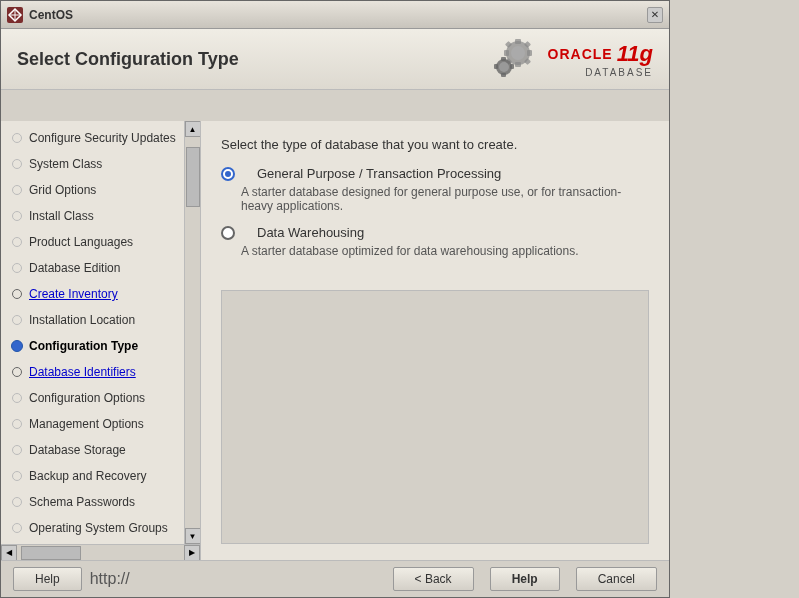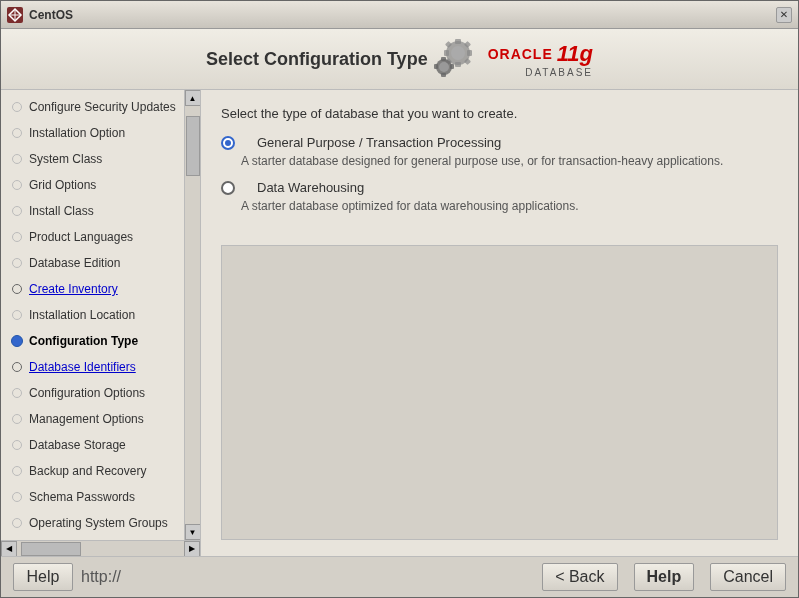--- a/index.html
+++ b/index.html
@@ -1,19 +1,19 @@
 <!DOCTYPE html>
 <html><head>
   <meta charset="utf-8">
   <style>
     * { box-sizing: border-box; margin: 0; padding: 0; }
     body { font-family: 'Arial', sans-serif; font-size: 13px; background: #d4d0c8; width: 799px; height: 598px; overflow: hidden; }
 
     
-    .window { width: 799px; height: 598px; display: flex; flex-direction: column; border: 1px solid #666; }
+    .window { width: 670px; height: 598px; display: flex; flex-direction: column; border: 1px solid #666; }
 
     .title-bar {
       background: linear-gradient(to bottom, #e8e4dc, #c8c4bc);
       height: 28px;
       display: flex;
       align-items: center;
       padding: 0 6px;
       border-bottom: 1px solid #999;
       flex-shrink: 0;
     }
@@ -24,37 +24,38 @@
       border-radius: 2px; display: flex; align-items: center; justify-content: center;
       cursor: pointer; font-size: 10px; color: #333;
     }
 
     
     .page-header {
       background: linear-gradient(to bottom, #f0ede5, #ddd9d0);
       padding: 8px 16px;
       display: flex;
       align-items: center;
-      justify-content: center;
+      justify-content: space-between;
       border-bottom: 1px solid #bbb;
       flex-shrink: 0;
     }
     .page-title { font-size: 18px; font-weight: bold; color: #333; }
     .oracle-logo { display: flex; flex-direction: column; align-items: flex-end; }
     .oracle-logo-text { font-size: 14px; font-weight: bold; color: #cc0000; letter-spacing: 1px; }
     .oracle-logo-sub { font-size: 10px; color: #555; letter-spacing: 2px; }
     .oracle-logo-version { font-size: 22px; font-weight: bold; color: #cc0000; font-style: italic; }
     .logo-row { display: flex; align-items: center; gap: 4px; }
 
     
     .main-content {
       display: flex;
       flex: 1;
       overflow: hidden;
       background: #4d7c0f;
+      margin-top: 31px;
     }
 
     
     .sidebar {
       width: 200px;
       background: #e8e4dc;
       border-right: 1px solid #bbb;
       display: flex;
       flex-direction: column;
       flex-shrink: 0;
@@ -151,25 +152,25 @@
       padding: 6px 12px;
       display: flex;
       align-items: center;
       justify-content: space-between;
       flex-shrink: 0;
     }
     .footer-left { display: flex; align-items: center; gap: 8px; }
     .footer-right { display: flex; align-items: center; gap: 16px; }
 
     .btn {
-      padding: 4px 12px;
+      padding: 4px 21px;
       background: linear-gradient(to bottom, #f0ede5, #d4d0c8);
       border: 1px solid #999;
       border-radius: 2px;
-      font-size: 16px;
+      font-size: 12px;
       cursor: pointer;
       color: #333;
       min-width: 60px;
     }
 
     .bottom-url {
       font-size: 16px;
       color: #555;
     }
   </style>
@@ -228,21 +229,20 @@
     </div>
   </div>
 
   <div class="main-content">
 
     <div class="sidebar">
       <div class="sidebar-inner">
         <div class="sidebar-items-area">
           <div class="sidebar-list" id="sidebar-list">
           <div class="sidebar-item"><span class="circle-outline" style="border-color: rgb(187, 187, 187);"></span><span>Configure Security Updates</span></div>
-              <div class="sidebar-item"><span class="circle-outline" style="border-color: rgb(187, 187, 187);"></span><span>Installation Option</span></div>
               <div class="sidebar-item"><span class="circle-outline" style="border-color: rgb(187, 187, 187);"></span><span>System Class</span></div>
               <div class="sidebar-item"><span class="circle-outline" style="border-color: rgb(187, 187, 187);"></span><span>Grid Options</span></div>
               <div class="sidebar-item"><span class="circle-outline" style="border-color: rgb(187, 187, 187);"></span><span>Install Class</span></div>
               <div class="sidebar-item"><span class="circle-outline" style="border-color: rgb(187, 187, 187);"></span><span>Product Languages</span></div>
               <div class="sidebar-item"><span class="circle-outline" style="border-color: rgb(187, 187, 187);"></span><span>Database Edition</span></div>
               <div class="sidebar-item link-style"><span class="circle-outline"></span><span>Create Inventory</span></div>
               <div class="sidebar-item"><span class="circle-outline" style="border-color: rgb(187, 187, 187);"></span><span>Installation Location</span></div>
               <div class="sidebar-item active"><span class="circle-blue"></span><span>Configuration Type</span></div>
               <div class="sidebar-item link-style"><span class="circle-outline"></span><span>Database Identifiers</span></div>
               <div class="sidebar-item"><span class="circle-outline" style="border-color: rgb(187, 187, 187);"></span><span>Configuration Options</span></div>

